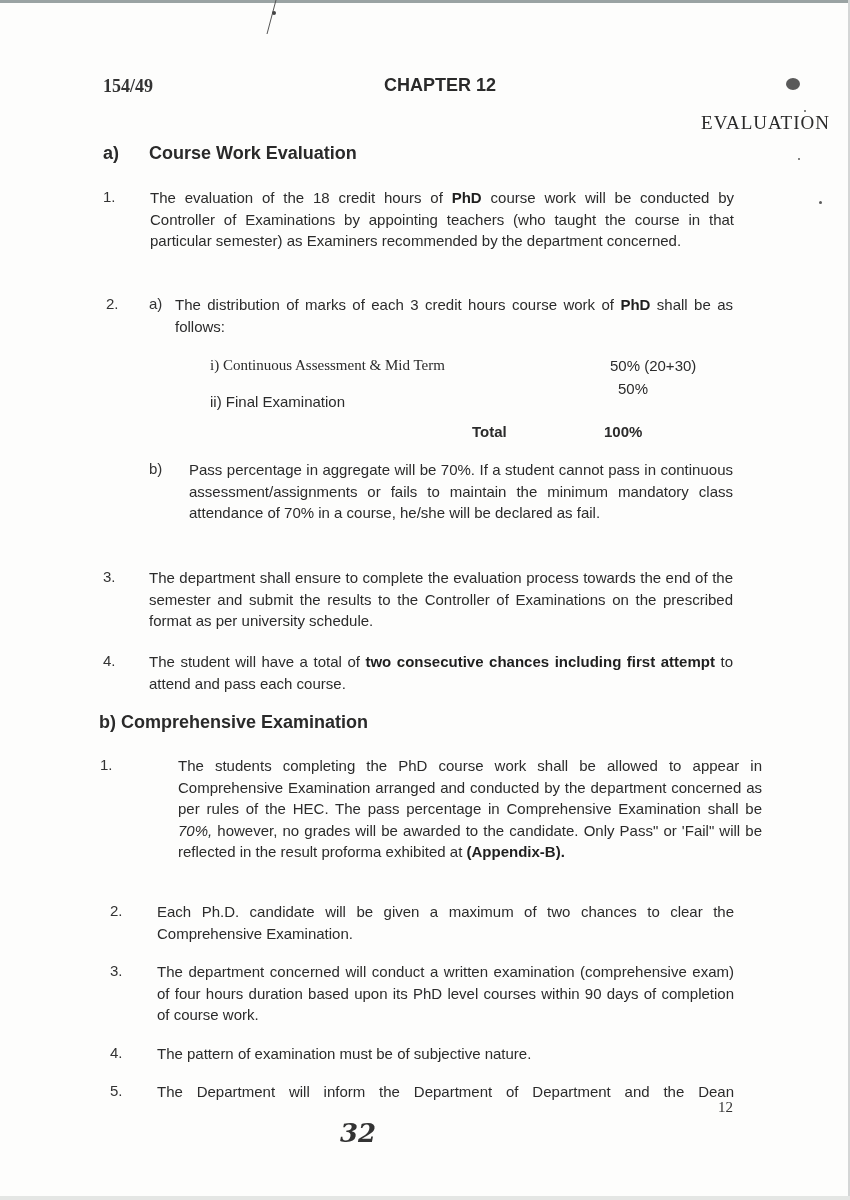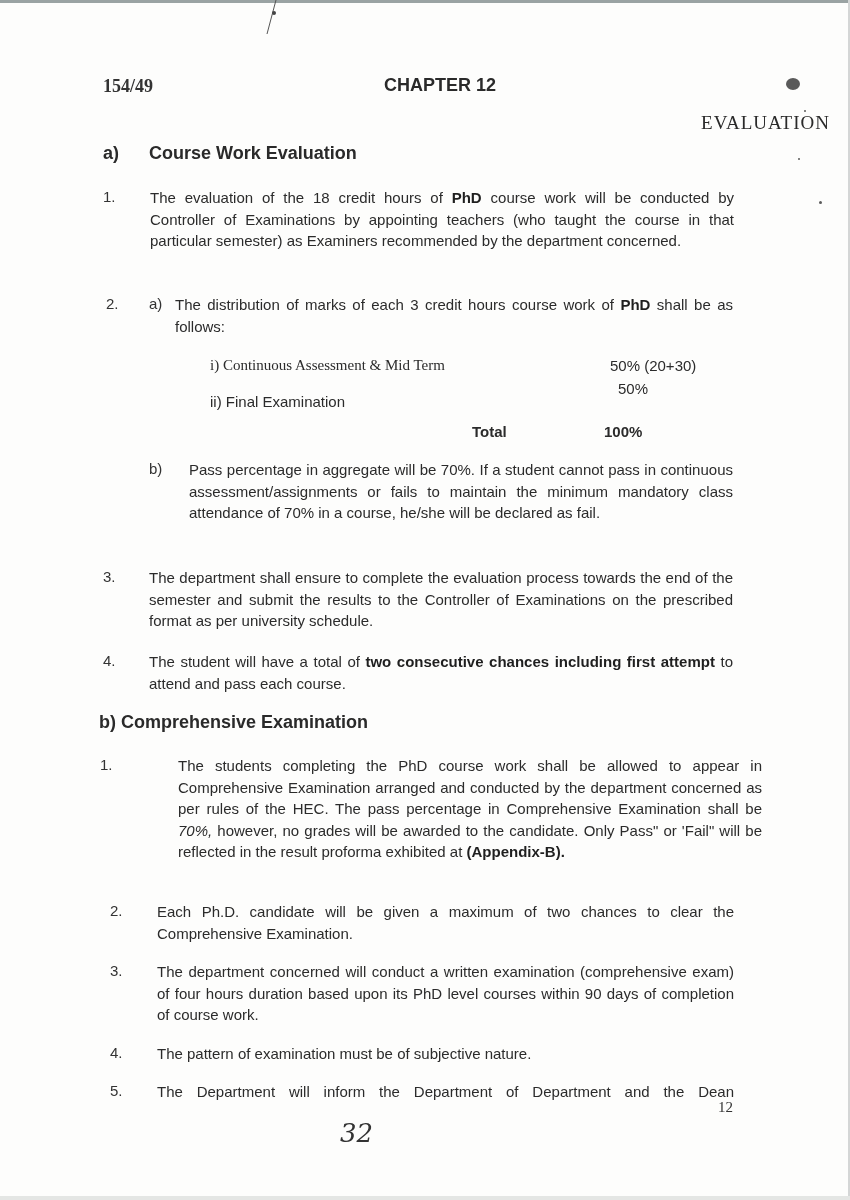--- a/index.html
+++ b/index.html
@@ -15,21 +15,21 @@
   .abs { position:absolute; }
   .ref { left:103px; top:76px; font-family:"Liberation Serif", serif; font-size:18px; font-weight:bold; color:#333; }
   .chapter { left:0; width:830px; text-align:center; top:75px; font-size:18px; font-weight:bold; color:#2a2a2a;margin-left:25px; }
   .chapter-sub { left:0; width:830px; text-align:right; top:112px; font-family:"Liberation Serif", serif; font-size:19px; letter-spacing:1px; color:#2a2a2a; }
   .sec-head { font-size:18px; font-weight:bold; color:#2a2a2a; }
   .num { font-size:15px; color:#333; }
   .para { font-size:15px; line-height:21.5px; text-align:justify; color:#2b2b2b; }
   .para b { font-weight:bold; color:#1f1f1f; }
   .row { font-size:15px; color:#2b2b2b; }
   .pageno { font-family:"Liberation Serif", serif; font-size:15px; color:#333; }
-  .hand { font-family:"DejaVu Serif", serif; font-style:italic; font-size:26px; color:#333; }
+  .hand { font-family:"DejaVu Serif", serif; font-style:italic; font-size:26px; color:#333;font-weight:bold; }
   .blot { position:absolute; border-radius:50%; background:#5a5a5a; }
 </style>
 </head>
 <body>
 
 <div class="topline"></div>
 <div class="rightline"></div>
 <div class="bottomline"></div>
 
 <svg class="abs" style="left:262px;top:0;" width="20" height="40">

